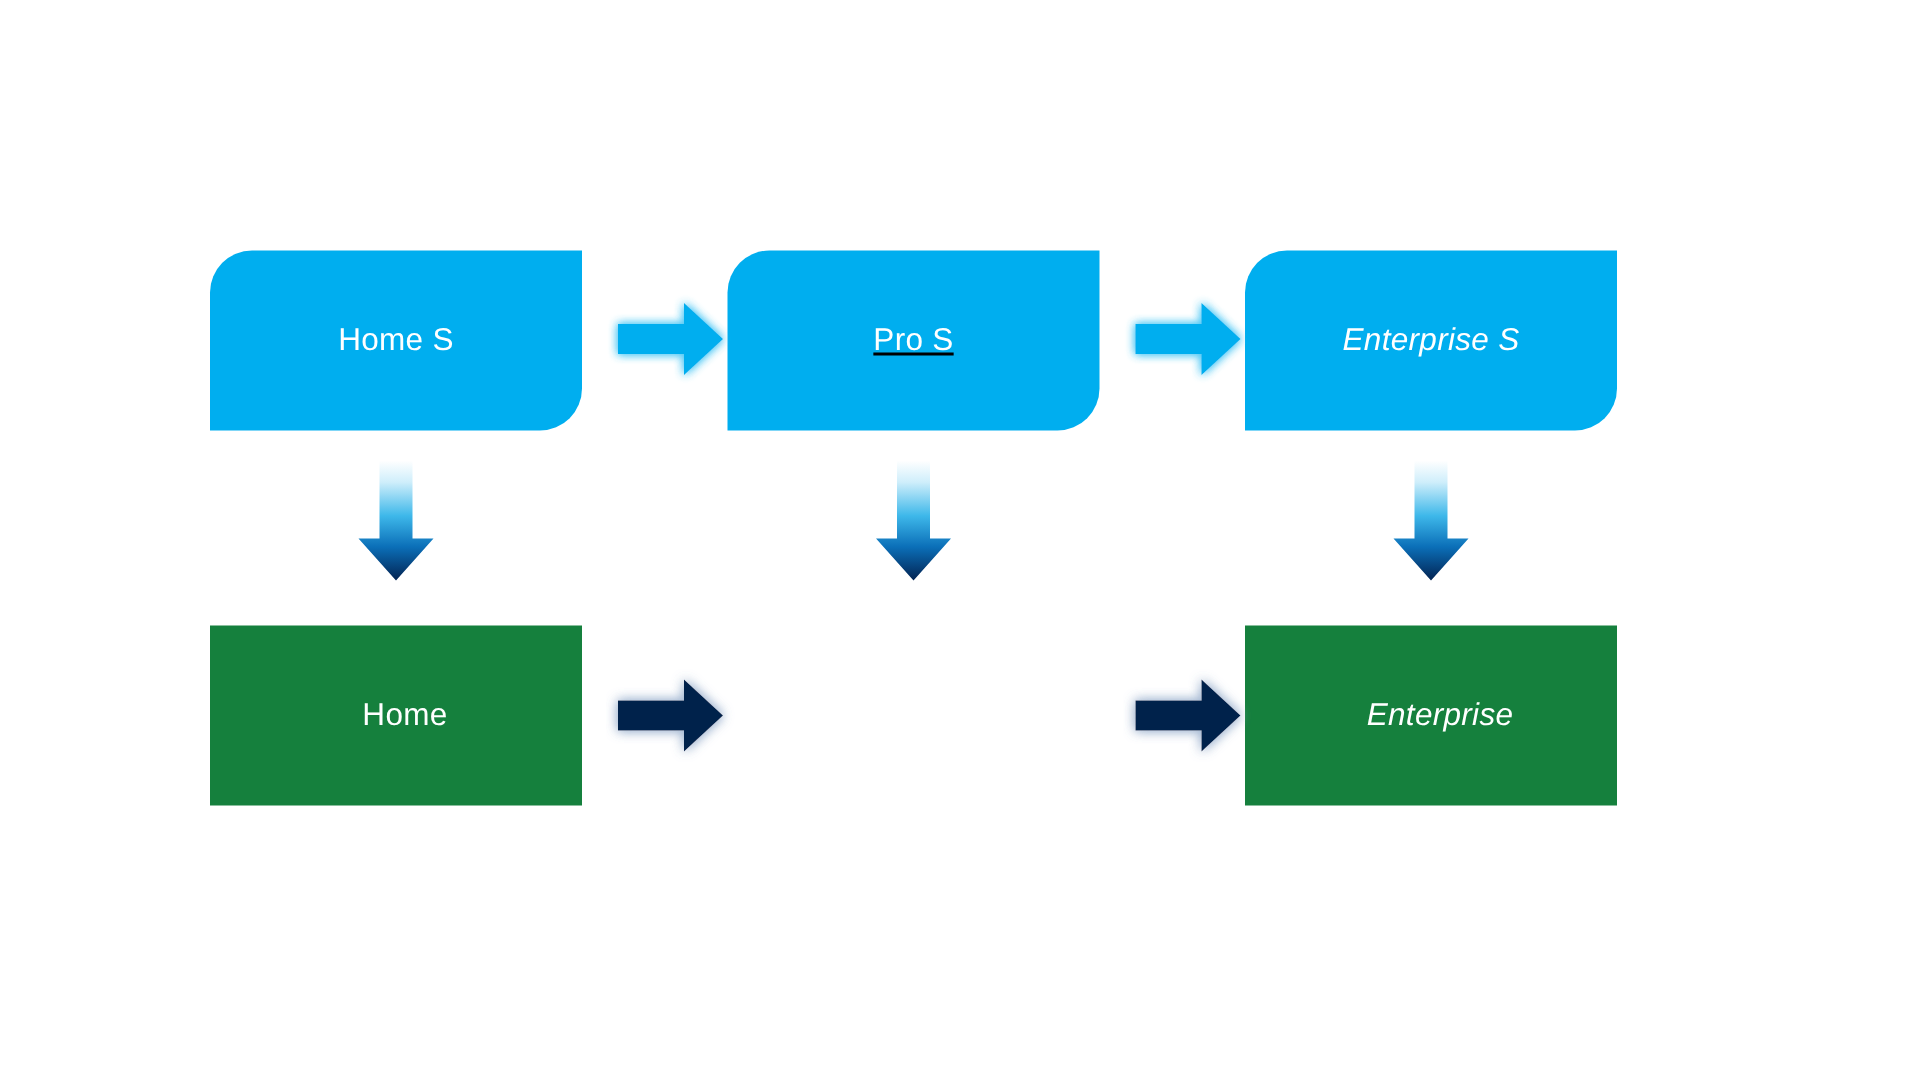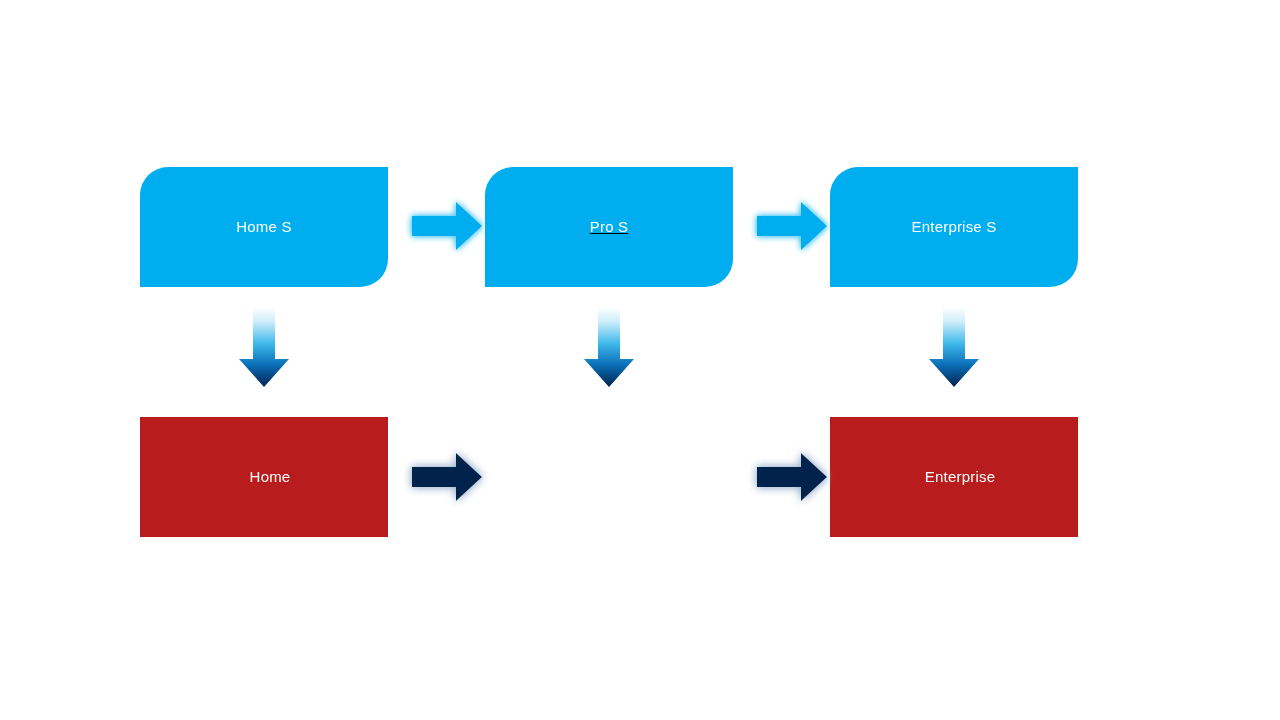--- a/index.html
+++ b/index.html
@@ -32,49 +32,49 @@
     height: 120px;
     display: flex;
     align-items: center;
     justify-content: center;
     box-sizing: border-box;
     user-select: none;
   }
 
   .node-label {
     color: #ffffff;
-    font-size: 15px;
+    font-size: 21px;
     font-weight: 400;
     letter-spacing: 0.2px;
     line-height: 1.2;
     text-align: center;
     white-space: nowrap;
   }
 
   
   .node--service {
     background: #00AEEF;
     border-radius: 28px 0 28px 0;
   }
 
   
   .node--product {
-    background: #b91c1c;
+    background: #15803d;
     border-radius: 0;
     padding-left: 12px;
   }
 
   
   .row-top    { top: 167px; }
   .row-bottom { top: 417px; }
 
   
   .col-1 { left: 140px; }
   .col-2 { left: 485px; text-decoration: underline; }
-  .col-3 { left: 830px; }
+  .col-3 { left: 830px; font-style: italic; }
 
   
   .arrow {
     position: absolute;
     user-select: none;
     pointer-events: auto;
   }
   .arrow svg { display: block; }
 
   

